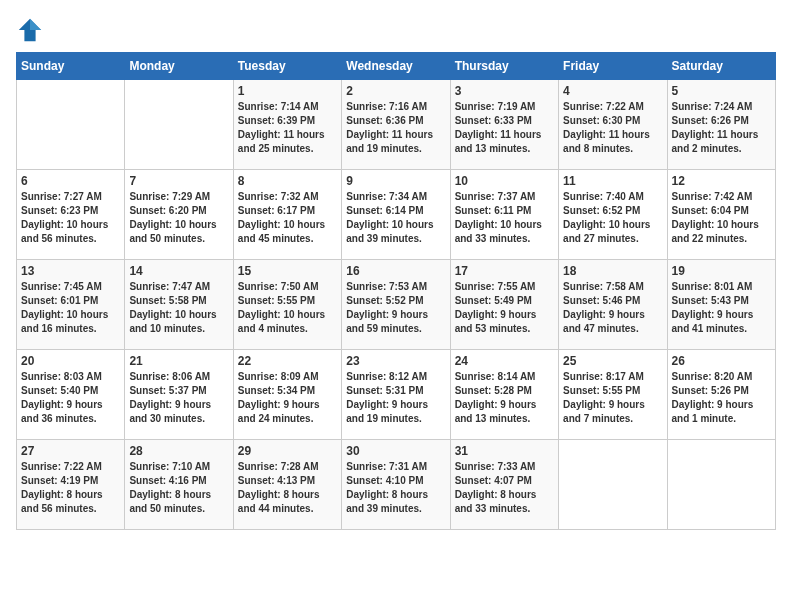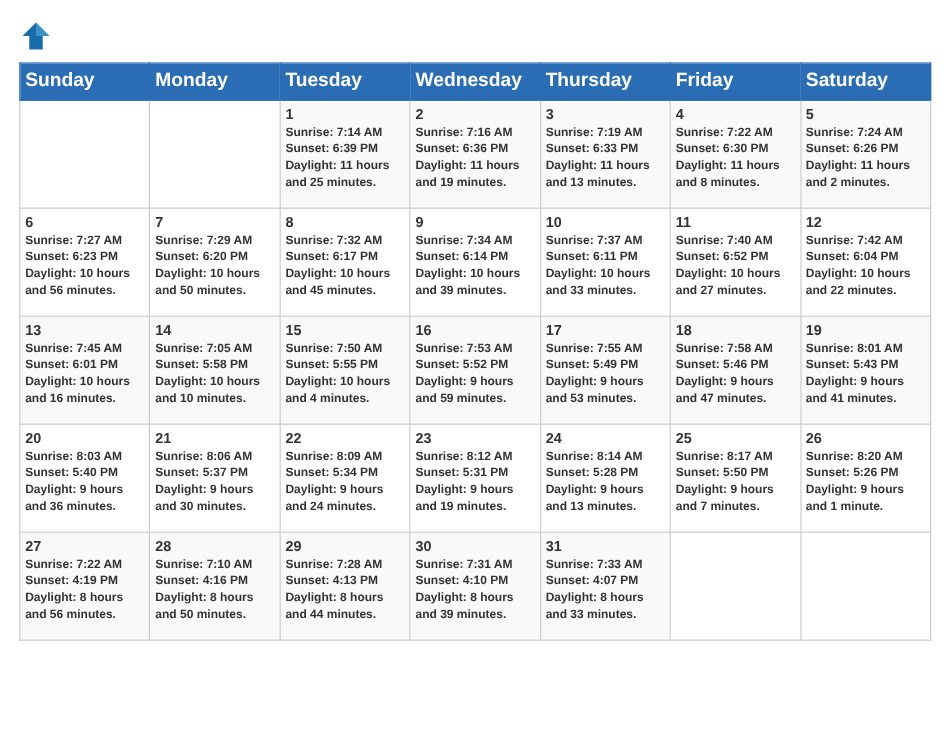--- a/index.html
+++ b/index.html
@@ -48,21 +48,21 @@
       color: #555;
     }
     table {
       width: 100%;
       border-collapse: collapse;
       table-layout: fixed;
     }
     thead tr th {
       background-color: #2a6db5;
       color: #fff;
-      font-size: 16px;
+      font-size: 12px;
       font-weight: bold;
       padding: 6px 4px;
       text-align: left;
       border: 1px solid #2a6db5;
     }
     tbody tr td {
       border: 1px solid #ccc;
       vertical-align: top;
       padding: 4px 4px;
       font-size: 10.5px;
@@ -203,21 +203,21 @@
       </tr>
       <tr>
         <td>
           <span class="day-number">13</span>
           <div class="day-info">Sunrise: 7:45 AM
 Sunset: 6:01 PM
 Daylight: 10 hours and 16 minutes.</div>
         </td>
         <td>
           <span class="day-number">14</span>
-          <div class="day-info">Sunrise: 7:05 AM
+          <div class="day-info">Sunrise: 7:47 AM
 Sunset: 5:58 PM
 Daylight: 10 hours and 10 minutes.</div>
         </td>
         <td>
           <span class="day-number">15</span>
           <div class="day-info">Sunrise: 7:50 AM
 Sunset: 5:55 PM
 Daylight: 10 hours and 4 minutes.</div>
         </td>
         <td>
@@ -272,21 +272,21 @@
         </td>
         <td>
           <span class="day-number">24</span>
           <div class="day-info">Sunrise: 8:14 AM
 Sunset: 5:28 PM
 Daylight: 9 hours and 13 minutes.</div>
         </td>
         <td>
           <span class="day-number">25</span>
           <div class="day-info">Sunrise: 8:17 AM
-Sunset: 5:50 PM
+Sunset: 5:55 PM
 Daylight: 9 hours and 7 minutes.</div>
         </td>
         <td>
           <span class="day-number">26</span>
           <div class="day-info">Sunrise: 8:20 AM
 Sunset: 5:26 PM
 Daylight: 9 hours and 1 minute.</div>
         </td>
       </tr>
       <tr>

